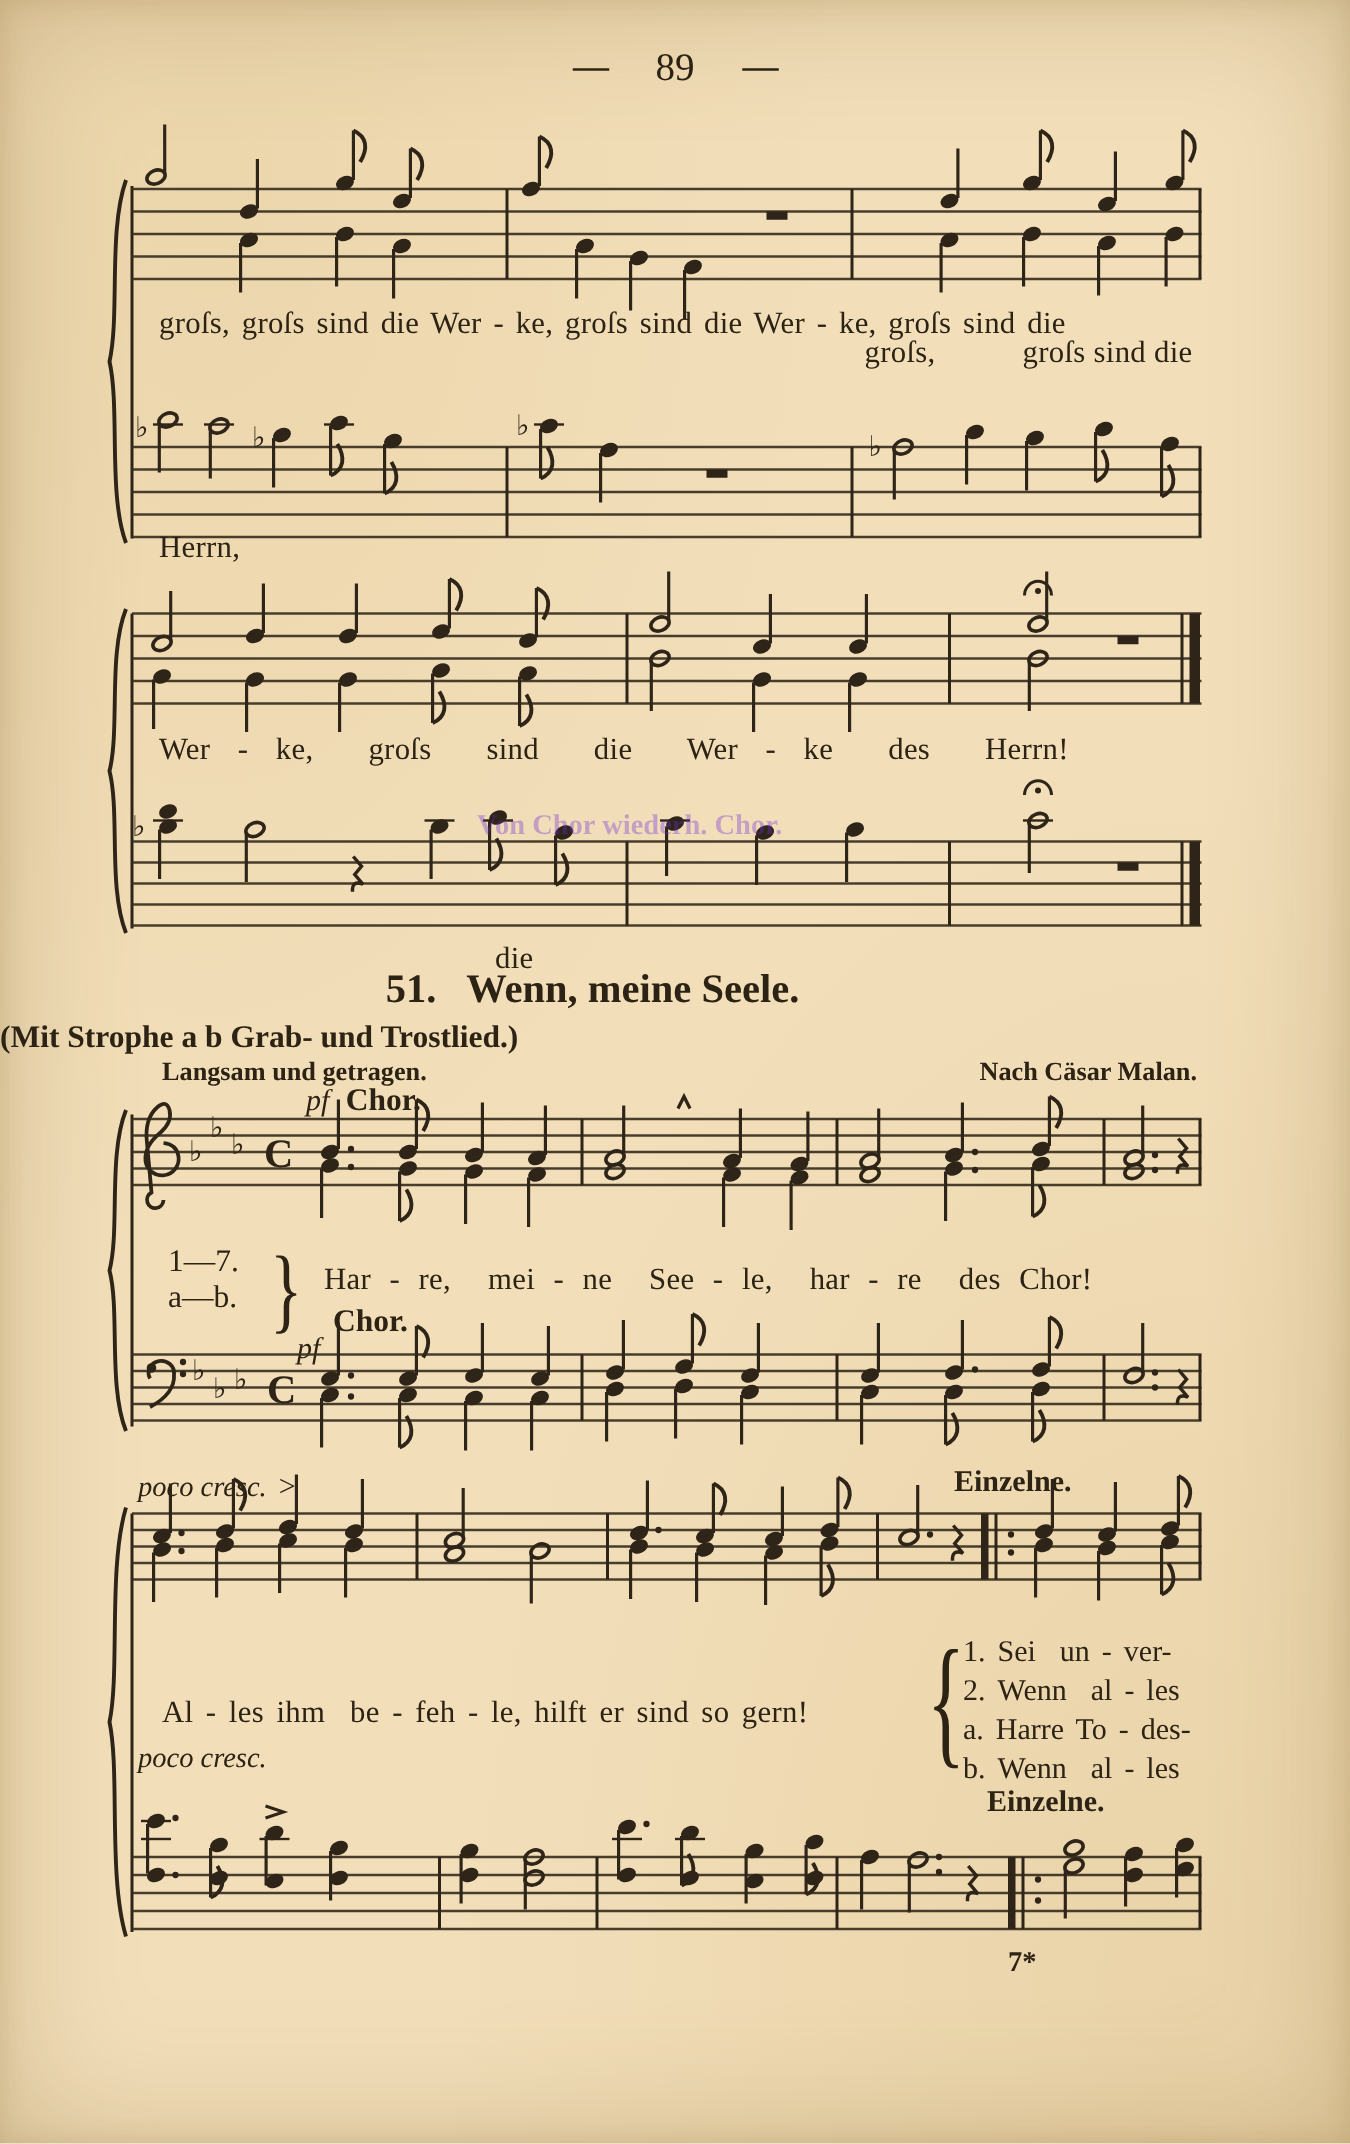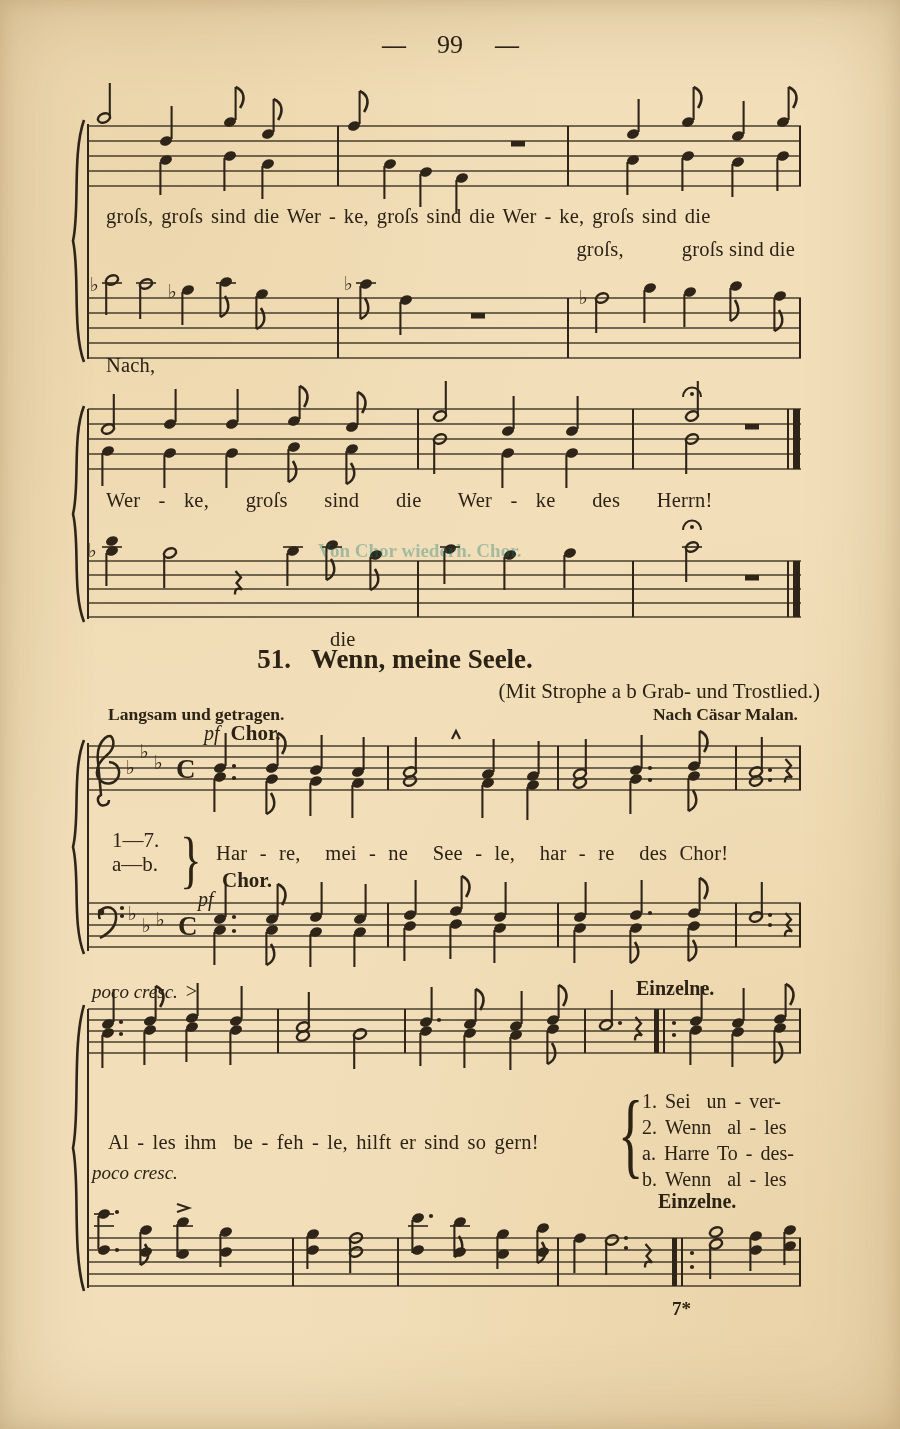--- a/index.html
+++ b/index.html
@@ -16,30 +16,30 @@
       radial-gradient(ellipse at 15% 8%, rgba(214,180,120,.22), transparent 40%),
       radial-gradient(ellipse at 88% 95%, rgba(205,168,105,.22), transparent 45%);
   }
   .abs{position:absolute; white-space:pre;}
   .header{left:0; right:0; top:30px; display:flex; justify-content:center; align-items:center; gap:32px; font-size:26px;}
   .header .dash{font-size:24px; font-weight:bold; letter-spacing:-1px;}
   .lyr{font-size:20.5px; letter-spacing:.2px;}
   .bold{font-weight:bold;}
   .ital{font-style:italic;}
   .titlerow{left:0; right:110px; top:644px; display:flex; justify-content:center; gap:20px; font-size:27px; font-weight:bold;}
-  .subtitle{left:0; right:80px; top:679px; text-align:right; font-size:21px; font-weight:normal;}
+  .subtitle{left:0; right:80px; top:679px; text-align:left; font-size:21px; font-weight:bold;}
   svg.staff{position:absolute; overflow:visible;}
   svg.brace{position:absolute; overflow:visible;}
   .sline{stroke:#3a3020; stroke-width:1.6; opacity:.92;}
   .bline{stroke:#2e2518; stroke-width:2;}
   .flat{font-family:"DejaVu Sans",sans-serif; font-size:19px; fill:#2e2518;}
   .timesig{font-family:"Liberation Serif",serif; font-size:27px; font-weight:bold; fill:#2e2518;}
   .bigbrace{font-size:60px; transform:scaleX(.75) scaleY(1.05); transform-origin:left top;}
   .versebrace{font-size:96px; transform:scaleX(.55); transform-origin:left top;}
-  .ghost{color:#0f766e; opacity:.34; filter:blur(.4px); font-weight:bold; font-size:19px;}
+  .ghost{color:#6d28d9; opacity:.34; filter:blur(.4px); font-weight:bold; font-size:19px;}
 </style>
 </head>
 <body>
 
 <div class="page">
 
   <svg width="0" height="0" style="position:absolute">
     <defs>
       <g id="hdF">
           <ellipse rx="6.2" ry="4.5" transform="rotate(-22)" fill="#2e2518"></ellipse>
@@ -100,21 +100,21 @@
           <path d="M2,16 a8.5,8 0 1 1 16,-3 q1,13 -16,22" fill="none" stroke="#2e2518" stroke-width="2.5"></path>
           <circle cx="3" cy="9" r="3.2" fill="#2e2518"></circle>
           <circle cx="24" cy="5" r="2.1" fill="#2e2518"></circle>
           <circle cx="24" cy="13" r="2.1" fill="#2e2518"></circle>
         </g>
     </defs>
   </svg>
 
   <div class="abs header">
     <span class="dash">—</span>
-    <span>99</span>
+    <span>89</span>
     <span class="dash">—</span>
   </div>
 
   <svg class="brace" style="left:68px;top:118px" width="22" height="246">
     <path d="M16,2 C4,36 12,92 5,123 C12,154 4,212 16,244" fill="none" stroke="#2e2518" stroke-width="2.6"></path>
     <line x1="20" y1="6" x2="20" y2="241" class="bline"></line>
   </svg>
 
   <svg class="staff" style="left:88px;top:125px" width="715" height="62">
     <line x1="0" y1="1" x2="713" y2="1" class="sline"></line>
@@ -141,21 +141,21 @@
       <use href="#qd" x="545" y="35"></use>
       <use href="#eu" x="600" y="-3"></use>
       <use href="#qd" x="600" y="31"></use>
       <use href="#qu" x="650" y="11"></use>
       <use href="#qd" x="650" y="37"></use>
       <use href="#eu" x="695" y="-3"></use>
       <use href="#qd" x="695" y="31"></use>
   </svg>
 
   <div class="abs lyr" style="left:106px;top:205px;word-spacing:2.5px">groſs, groſs sind die Wer - ke, groſs sind die Wer - ke, groſs sind die</div>
-  <div class="abs lyr" style="right:105px;top:238px"><span>groſs,</span><span style="padding-left:58px">groſs sind die</span></div>
+  <div class="abs lyr" style="right:105px;top:224px"><span>groſs,</span><span style="padding-left:58px">groſs sind die</span></div>
 
   <svg class="staff" style="left:88px;top:297px" width="715" height="62">
     <line x1="0" y1="1" x2="713" y2="1" class="sline"></line>
       <line x1="0" y1="16" x2="713" y2="16" class="sline"></line>
       <line x1="0" y1="31" x2="713" y2="31" class="sline"></line>
       <line x1="0" y1="46" x2="713" y2="46" class="sline"></line>
       <line x1="0" y1="61" x2="713" y2="61" class="sline"></line>
     <line x1="250" y1="1" x2="250" y2="61" class="bline"></line>
       <line x1="480" y1="1" x2="480" y2="61" class="bline"></line>
       <line x1="712" y1="1" x2="712" y2="61" class="bline"></line>
@@ -175,21 +175,21 @@
       <use href="#qd" x="318" y="3"></use>
       <use href="#wr" x="390" y="16"></use>
     <text class="flat" x="491" y="7">♭</text>
     <use href="#hd2" x="514" y="1"></use>
       <use href="#qd" x="562" y="-9"></use>
       <use href="#qd" x="602" y="-5"></use>
       <use href="#ed" x="648" y="-11"></use>
       <use href="#ed" x="692" y="-1"></use>
   </svg>
 
-  <div class="abs lyr" style="left:106px;top:354px">Nach,</div>
+  <div class="abs lyr" style="left:106px;top:354px">Herrn,</div>
 
   <svg class="brace" style="left:68px;top:404px" width="22" height="220">
     <path d="M16,2 C4,32 12,82 5,110 C12,138 4,188 16,218" fill="none" stroke="#2e2518" stroke-width="2.6"></path>
     <line x1="20" y1="5" x2="20" y2="215" class="bline"></line>
   </svg>
 
   <svg class="staff" style="left:88px;top:408px" width="715" height="62">
     <line x1="0" y1="1" x2="713" y2="1" class="sline"></line>
       <line x1="0" y1="16" x2="713" y2="16" class="sline"></line>
       <line x1="0" y1="31" x2="713" y2="31" class="sline"></line>

